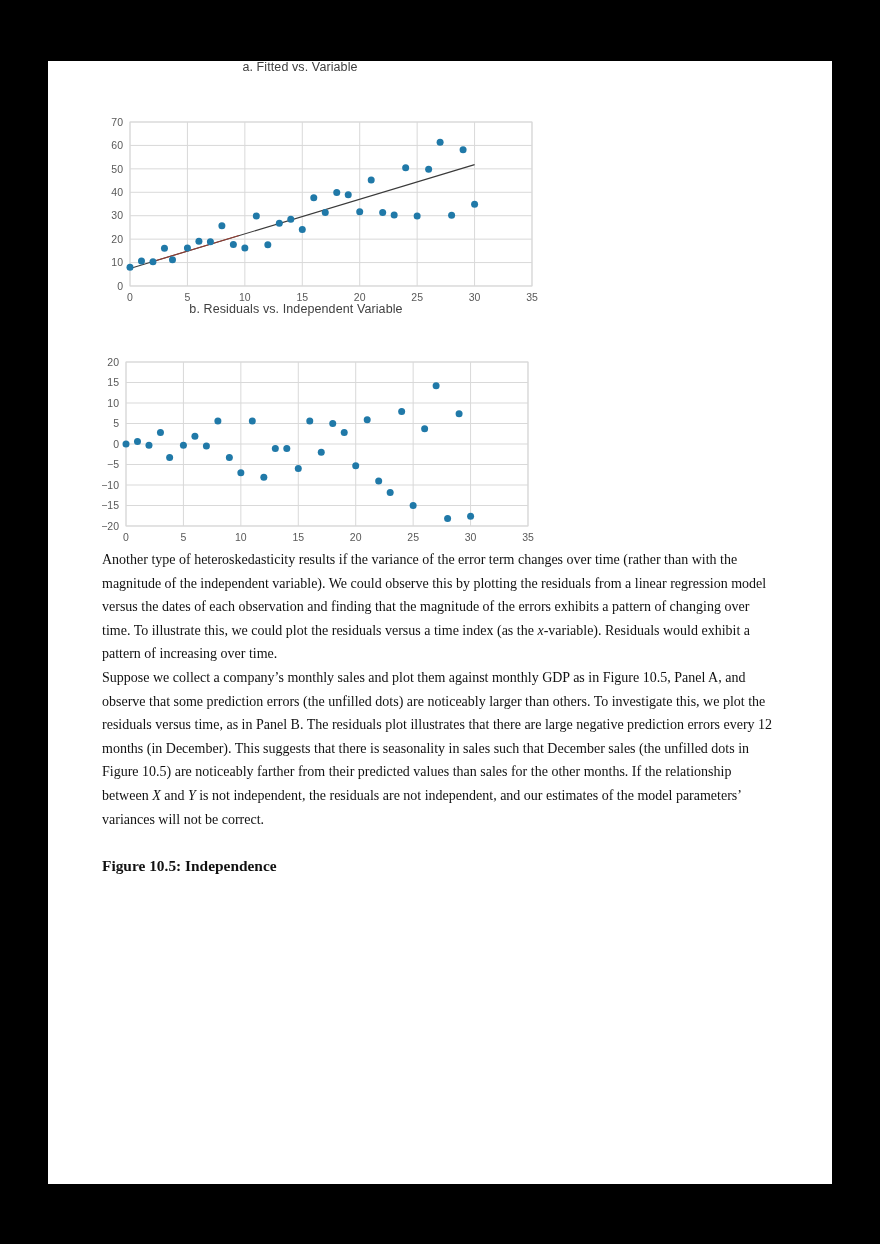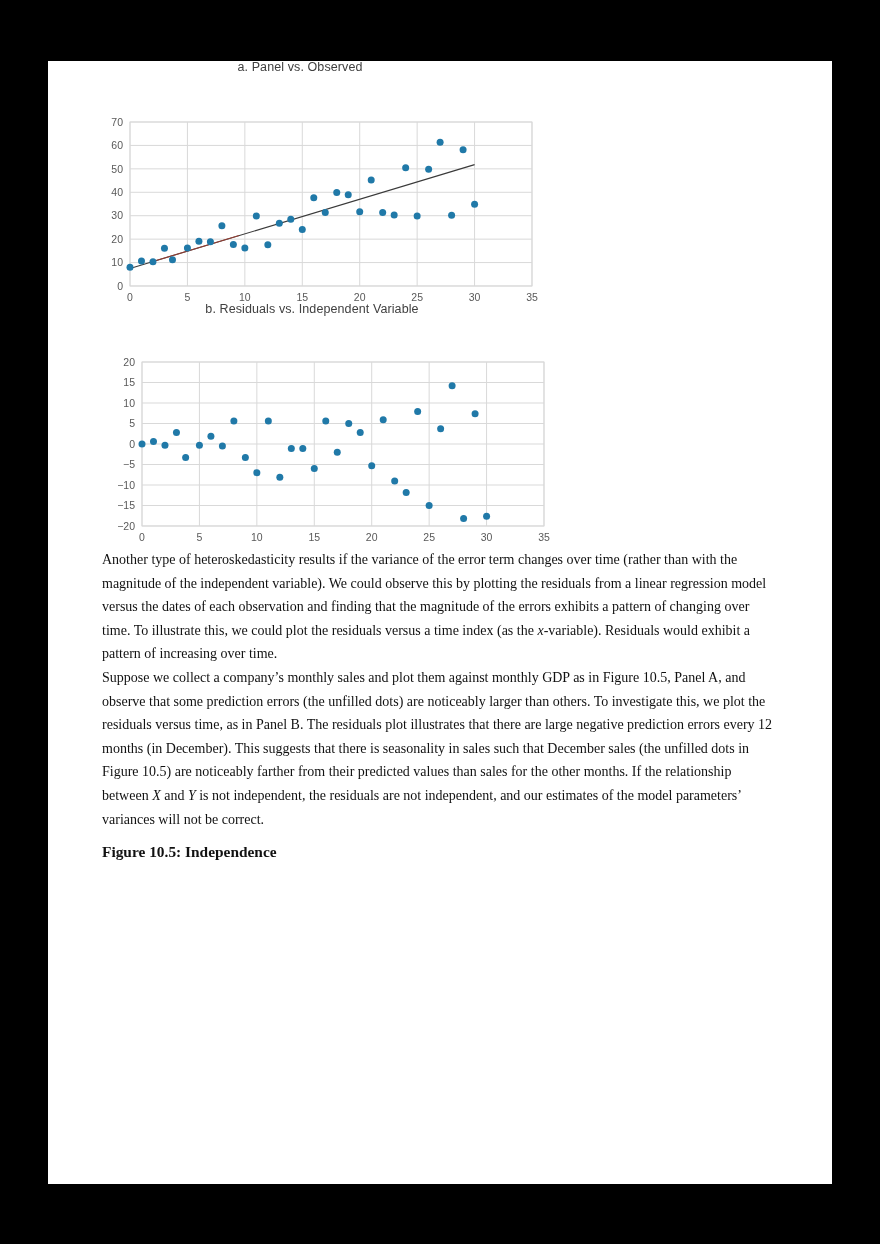--- a/index.html
+++ b/index.html
@@ -25,33 +25,33 @@
     font-size:14px;line-height:23.6px;color:#111;margin:0 0 0 0;
     text-align:left;
   }
   h2.section{
     font-family:"Liberation Serif",serif;
     font-style:italic;font-weight:bold;font-size:19px;color:#111;
     margin:18px 0 7px 0;
   }
   .figcap{
     font-family:"Liberation Serif",serif;
-    font-weight:bold;font-size:15.4px;color:#111;margin-top:12px;
+    font-weight:bold;font-size:15.4px;color:#111;margin-top:26px;
   }
   i.var{font-style:italic;}
 </style>
 </head>
 <body>
 
 <div class="page">
 
   <div class="figure">
 
     <div class="chart-block" style="position:absolute;left:52px;top:-1px;width:445px;height:230px;">
-      <div class="chart-title" style="position:absolute;left:0;top:0;width:400px;height:18px;overflow:hidden;">a. Panel vs. Observed</div>
+      <div class="chart-title" style="position:absolute;left:0;top:0;width:400px;height:18px;overflow:hidden;">a. Fitted vs. Variable</div>
 
       <div class="plot-wrap" style="position:absolute;left:0;top:25px;">
         <svg class="plot" id="svg-a" width="445" height="200" viewBox="0 0 445 200">
             <line x1="30" y1="173" x2="432" y2="173" stroke="#D9D9D9" stroke-width="1"></line>
             <line x1="30" y1="149.57142857142856" x2="432" y2="149.57142857142856" stroke="#D9D9D9" stroke-width="1"></line>
             <line x1="30" y1="126.14285714285714" x2="432" y2="126.14285714285714" stroke="#D9D9D9" stroke-width="1"></line>
             <line x1="30" y1="102.71428571428571" x2="432" y2="102.71428571428571" stroke="#D9D9D9" stroke-width="1"></line>
             <line x1="30" y1="79.28571428571428" x2="432" y2="79.28571428571428" stroke="#D9D9D9" stroke-width="1"></line>
             <line x1="30" y1="55.857142857142854" x2="432" y2="55.857142857142854" stroke="#D9D9D9" stroke-width="1"></line>
             <line x1="30" y1="32.42857142857143" x2="432" y2="32.42857142857143" stroke="#D9D9D9" stroke-width="1"></line>
@@ -111,21 +111,21 @@
             <circle cx="317.14285714285717" cy="102.94857142857143" r="3.5" fill="#2079A8"></circle>
             <circle cx="328.62857142857143" cy="56.32571428571429" r="3.5" fill="#2079A8"></circle>
             <circle cx="340.11428571428576" cy="29.14857142857143" r="3.5" fill="#2079A8"></circle>
             <circle cx="351.6" cy="102.24571428571427" r="3.5" fill="#2079A8"></circle>
             <circle cx="363.0857142857143" cy="36.64571428571428" r="3.5" fill="#2079A8"></circle>
             <circle cx="374.57142857142856" cy="91.23428571428572" r="3.5" fill="#2079A8"></circle>
           </svg>
       </div>
     </div>
 
-    <div class="chart-block" style="position:absolute;left:64px;top:241px;width:445px;height:230px;">
+    <div class="chart-block" style="position:absolute;left:48px;top:241px;width:445px;height:230px;">
       <div class="chart-title" style="position:absolute;left:0;top:0;width:400px;height:18px;">b. Residuals vs. Independent Variable</div>
 
       <div class="plot-wrap" style="position:absolute;left:0;top:23px;">
         <svg class="plot" id="svg-b" width="445" height="200" viewBox="0 0 445 200">
             <line x1="30" y1="173" x2="432" y2="173" stroke="#D9D9D9" stroke-width="1"></line>
             <line x1="30" y1="152.5" x2="432" y2="152.5" stroke="#D9D9D9" stroke-width="1"></line>
             <line x1="30" y1="132" x2="432" y2="132" stroke="#D9D9D9" stroke-width="1"></line>
             <line x1="30" y1="111.5" x2="432" y2="111.5" stroke="#D9D9D9" stroke-width="1"></line>
             <line x1="30" y1="91" x2="432" y2="91" stroke="#D9D9D9" stroke-width="1"></line>
             <line x1="30" y1="70.5" x2="432" y2="70.5" stroke="#D9D9D9" stroke-width="1"></line>

